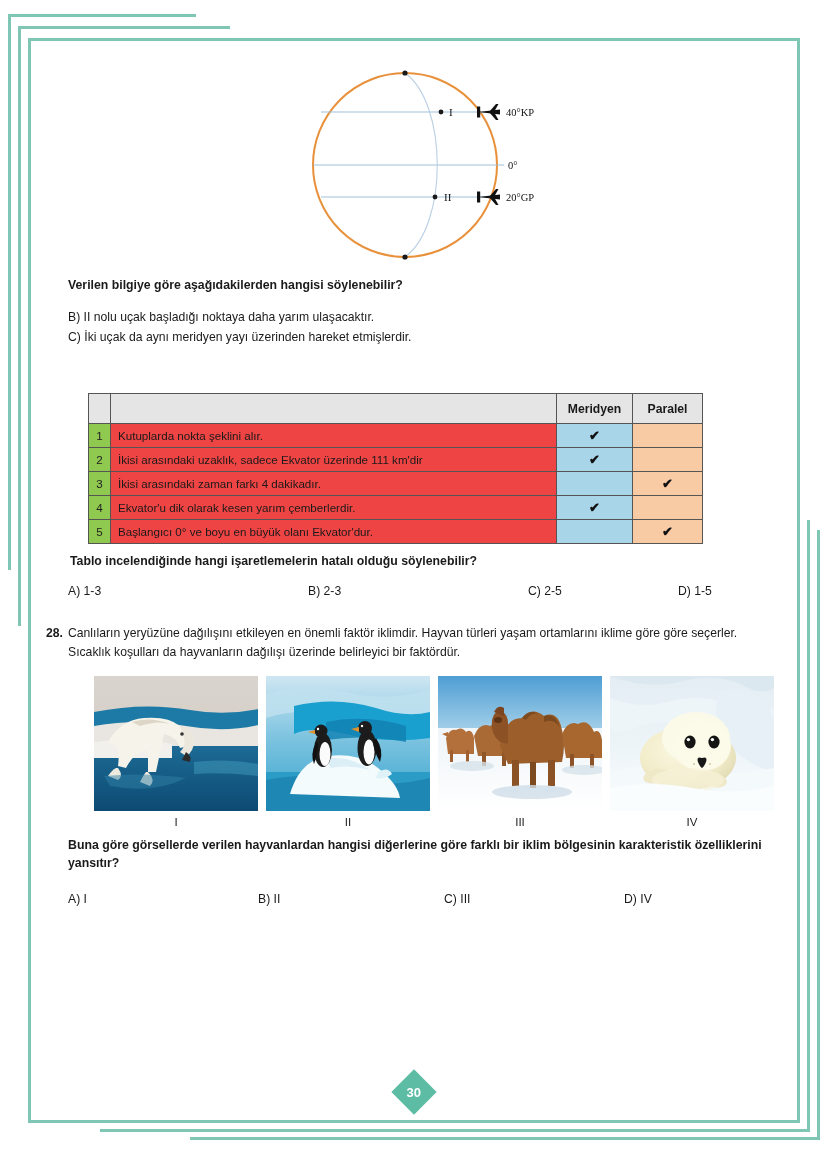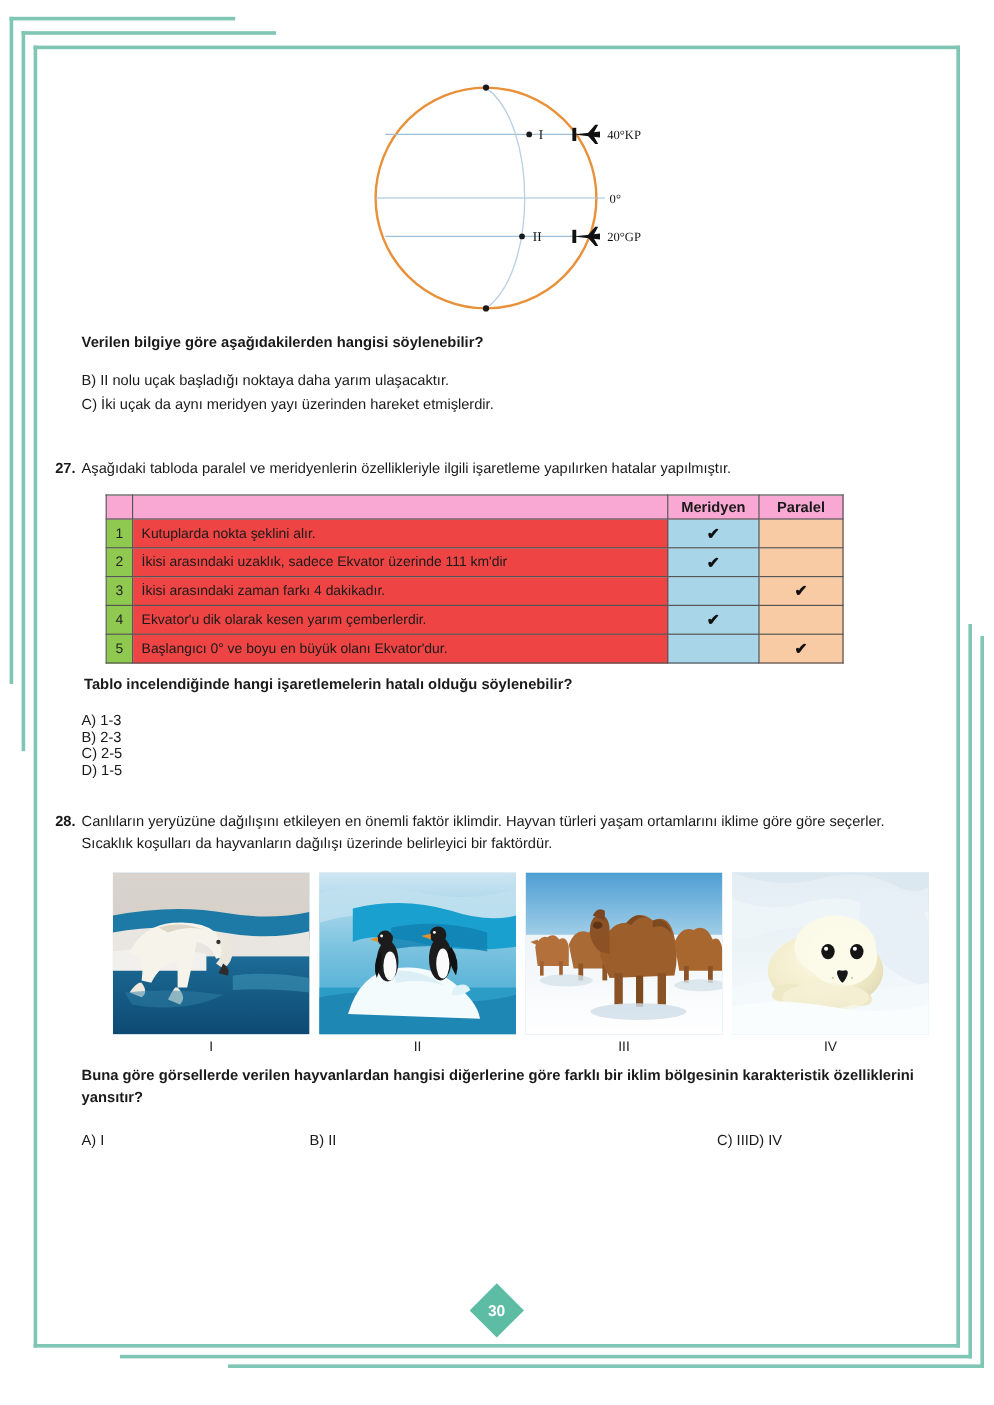--- a/index.html
+++ b/index.html
@@ -111,24 +111,24 @@
     padding: 0;
     height: 24px;
     box-sizing: border-box;
   }
   .tbl .c-idx  { width: 22px;  text-align: center; background: #8fc94f; color: #222; }
   .tbl .c-desc { width: 446px; background: #ef4444; padding-left: 7px; color: #1a1a1a; }
   .tbl .c-mer  { width: 76px;  text-align: center; background: #a9d5e9; }
   .tbl .c-par  { width: 70px;  text-align: center; background: #f9cba5; }
 
   .tbl thead th {
-    background: #f9a8d4;
+    background: #e5e5e5;
     font-weight: bold;
     font-size: 12.2px;
-    height: 20px;
+    height: 30px;
   }
   .tbl thead th.h-idx  { width: 22px;  }
   .tbl thead th.h-desc { width: 446px; }
   .tbl thead th.h-mer  { width: 76px;  }
   .tbl thead th.h-par  { width: 70px;  }
 
   .tick { font-size: 13px; font-weight: bold; color: #111; line-height: 1; }
 
   
   .photo-row {
@@ -245,24 +245,20 @@
       <div class="sp-14"></div>
       <div class="options" style="margin-left:22px;">
         <div class="opt">B) II nolu uçak başladığı noktaya daha yarım ulaşacaktır.</div>
         <div class="opt">C) İki uçak da aynı meridyen yayı üzerinden hareket etmişlerdir.</div>
       </div>
     </section>
 
     <div class="sp-34"></div>
 
     <section class="question">
-      <div class="q-head">
-        <div class="q-num">27.</div>
-        <div class="q-text">Aşağıdaki tabloda paralel ve meridyenlerin özellikleriyle ilgili işaretleme yapılırken hatalar yapılmıştır.</div>
-      </div>
 
       <table class="tbl">
         <thead>
           <tr>
             <th class="h-idx"></th>
             <th class="h-desc"></th>
             <th class="h-mer">Meridyen</th>
             <th class="h-par">Paralel</th>
           </tr>
         </thead>
@@ -296,23 +292,23 @@
             <td class="c-desc">Başlangıcı 0° ve boyu en büyük olanı Ekvator'dur.</td>
             <td class="c-mer"></td>
             <td class="c-par"><span class="tick">✔</span></td>
           </tr>
         </tbody>
       </table>
 
       <div class="sp-8"></div>
       <div class="prompt" style="margin-left:24px;">Tablo incelendiğinde hangi işaretlemelerin hatalı olduğu söylenebilir?</div>
       <div class="sp-14"></div>
-      <div class="options-row" style="margin-left:22px;flex-direction:column;">
+      <div class="options-row" style="margin-left:22px;">
         <div class="opt" style="width:196px;">A) 1-3</div>
-        <div class="opt" style="width:220px;">B) 2-3</div>
+        <div class="opt" style="width:220px;margin-left:44px;">B) 2-3</div>
         <div class="opt" style="width:150px;">C) 2-5</div>
         <div class="opt">D) 1-5</div>
       </div>
     </section>
 
     <div class="sp-26"></div>
 
     <section class="question">
       <div class="q-head">
         <div class="q-num">28.</div>
@@ -488,21 +484,21 @@
         </div>
 
       </div>
 
       <div class="sp-8"></div>
       <div class="prompt" style="margin-left:22px;">Buna göre görsellerde verilen hayvanlardan hangisi diğerlerine göre farklı bir iklim bölgesinin karakteristik özelliklerini yansıtır?</div>
       <div class="sp-20"></div>
       <div class="options-row" style="margin-left:22px;">
         <div class="opt" style="width:190px;">A) I</div>
         <div class="opt" style="width:186px;">B) II</div>
-        <div class="opt" style="width:180px;text-align:right;">C) III</div>
+        <div class="opt" style="width:180px;">C) III</div>
         <div class="opt">D) IV</div>
       </div>
     </section>
 
   </div>
 
   <div class="page-badge">
     <span>30</span>
   </div>
 

